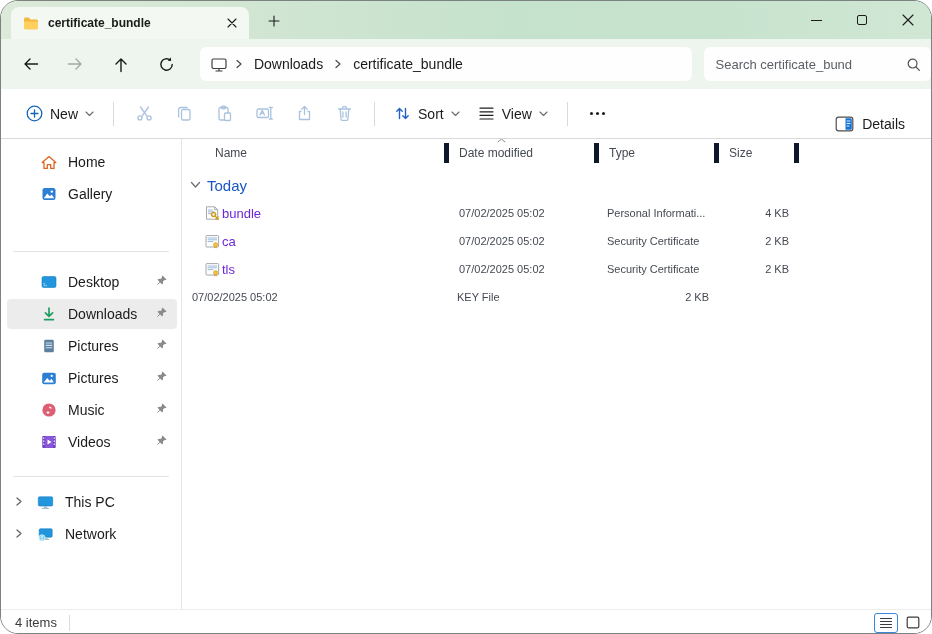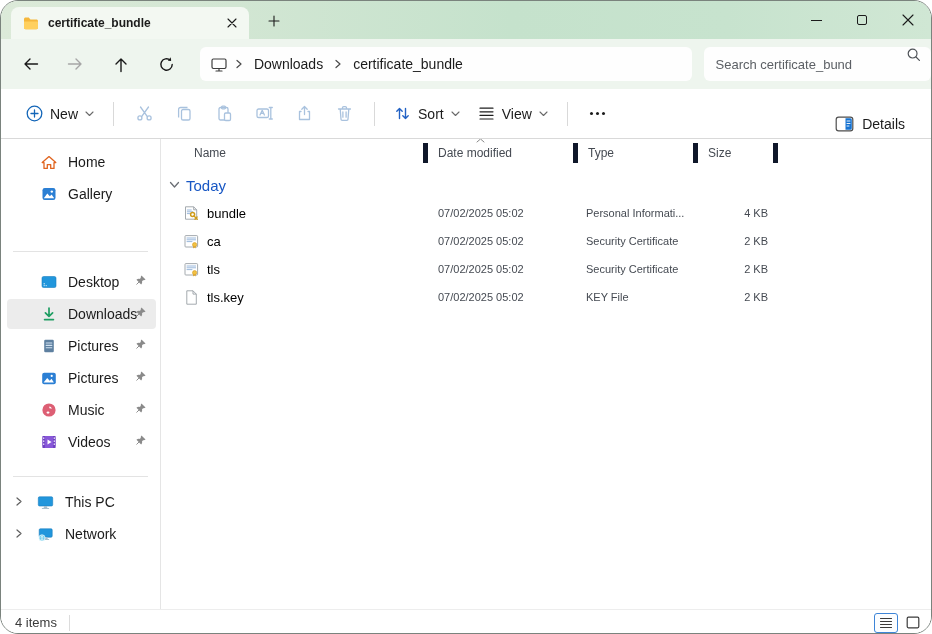--- a/index.html
+++ b/index.html
@@ -28,55 +28,55 @@
   .win-btn{width:46px;height:38px;border:none;background:transparent;display:flex;align-items:center;justify-content:center;}
   .min-glyph{width:11px;height:1px;background:#1b1b1b;}
   .max-glyph{width:10px;height:10px;border:1.2px solid #1b1b1b;border-radius:2px;}
 
   
   .navbar{height:50px;background:#eef5ee;display:flex;align-items:center;padding-left:12px;}
   .nav-btn{width:36px;height:36px;margin-right:10px;border:none;background:transparent;border-radius:4px;display:flex;align-items:center;justify-content:center;}
   .addressbar{margin-left:6px;width:502px;height:34px;background:#fefefe;border-radius:6px;display:flex;align-items:center;padding:0 10px;}
   .crumb{font-size:14px;color:#1b1b1b;padding:2px 4px;border-radius:4px;white-space:nowrap;}
   .crumb-chev{margin:0 7px;display:flex;}
-  .searchbox{margin-left:12px;width:232px;height:34px;background:#fefefe;border-radius:6px;display:flex;padding:0 10px 0 12px;}
+  .searchbox{margin-left:12px;width:232px;height:34px;background:#fefefe;border-radius:6px;display:flex;align-items:center;padding:0 10px 0 12px;}
   .searchbox input{flex:1;border:none;outline:none;background:transparent;font-family:"Liberation Sans",sans-serif;font-size:13px;color:#333;min-width:0;}
   .searchbox input::placeholder{color:#5c6065;opacity:1;}
 
   
   .toolbar{height:50px;background:#fff;border-bottom:1px solid #d9d9d9;display:flex;align-items:center;padding-left:16px;}
   .tool-btn{display:flex;align-items:center;gap:7px;height:36px;padding:0 9px;border:none;background:transparent;border-radius:4px;font-family:"Liberation Sans",sans-serif;font-size:14px;color:#1b1b1b;text-align:right;}
   .tool-sep{width:1px;height:24px;background:#d9d9d9;margin:0 10px;}
   .icon-btn{width:40px;height:36px;border:none;background:transparent;display:flex;align-items:center;justify-content:center;border-radius:4px;}
   .more-dots{display:flex;gap:3px;}
   .more-dots i{width:3px;height:3px;border-radius:50%;background:#1b1b1b;}
   .details-btn{margin-left:auto;margin-right:16px;display:flex;align-items:flex-end;gap:8px;height:36px;padding:0 10px;border:none;background:transparent;border-radius:4px;font-family:"Liberation Sans",sans-serif;font-size:14px;color:#1b1b1b;}
 
   
   .main{display:flex;height:470px;}
-  .sidebar{width:160px;border-right:1px solid #e5e5e5;padding-top:6px;overflow:hidden;}
+  .sidebar{width:181px;border-right:1px solid #e5e5e5;padding-top:6px;overflow:hidden;}
   .side-item{height:30px;margin:2px 4px 2px 6px;border-radius:4px;display:flex;align-items:center;padding-left:34px;position:relative;font-size:14px;color:#1b1b1b;cursor:default;}
   .side-item.tree{padding-left:30px;}
   .side-item.selected{background:#ececec;}
   .side-item .s-icon{margin-right:11px;display:flex;flex:none;}
   .side-item .pin{position:absolute;right:9px;top:7px;display:flex;}
   .side-item .tree-chev{position:absolute;left:8px;top:9px;display:flex;}
   .side-sep{height:1px;background:#e3e3e3;margin:0 12px;}
   .spacer-a{height:40px;} .spacer-b{height:13px;} .spacer-c{height:17px;} .spacer-d{height:8px;}
   .side-label{white-space:nowrap;}
 
   .filearea{flex:1;padding-top:2px;background:#fff;overflow:hidden;}
   .cols{display:grid;grid-template-columns:267px 150px 120px 80px;height:24px;align-items:center;}
   .col{font-size:12px;color:#454a52;padding-left:10px;border-right:5px solid #0f172a;height:20px;line-height:20px;position:relative;white-space:nowrap;}
   .col.first{padding-left:33px;}
   .sort-ind{position:absolute;top:-5px;left:48px;display:flex;}
   .group-row{display:flex;align-items:center;margin:10px 0 4px 8px;height:20px;}
   .group-label{color:#1857c4;font-size:15px;margin-left:6px;}
   .file-row{display:grid;grid-template-columns:267px 150px 120px 80px;height:28px;align-items:center;border-radius:4px;cursor:default;}
-  .cell-name{display:flex;align-items:center;padding-left:22px;gap:7px;color:#000000;font-size:13px;white-space:nowrap;overflow:hidden;}
+  .cell-name{display:flex;align-items:center;padding-left:22px;gap:1px;color:#6d28d9;font-size:13px;white-space:nowrap;overflow:hidden;}
   .cell{color:#454a52;font-size:11px;padding-left:10px;white-space:nowrap;overflow:hidden;}
   .cell.type{padding-left:8px;}
   .cell.size{text-align:right;padding-right:10px;padding-left:0;}
 
   
   .statusbar{height:26px;border-top:1px solid #ededed;display:flex;align-items:center;padding:0 6px 0 14px;background:#fff;}
   .status-text{font-size:13px;color:#3a3a3a;}
   .status-sep{width:1px;height:16px;background:#dcdcdc;margin-left:12px;}
   .view-toggles{margin-left:auto;display:flex;gap:3px;align-items:center;}
   .vt-btn{width:24px;height:20px;border:1px solid transparent;background:transparent;border-radius:3px;display:flex;align-items:center;justify-content:center;}
@@ -518,29 +518,20 @@
               </svg>
           </span>
           <span>tls</span>
         </div>
         <div class="cell">07/02/2025 05:02</div>
         <div class="cell type">Security Certificate</div>
         <div class="cell size">2 KB</div>
       </div>
 
       <div class="file-row">
-        <div class="cell-name">
-          <span style="display:flex">
-            <svg width="17" height="17" viewBox="0 0 17 17">
-                <path d="M3.8 1.8H10l3.3 3.3v10.1H3.8z" fill="#fff" stroke="#9aa0a6" stroke-width="0.9" stroke-linejoin="round"></path>
-                <path d="M10 1.8v3.3h3.3" fill="none" stroke="#9aa0a6" stroke-width="0.9"></path>
-              </svg>
-          </span>
-          <span>tls.key</span>
-        </div>
         <div class="cell">07/02/2025 05:02</div>
         <div class="cell type">KEY File</div>
         <div class="cell size">2 KB</div>
       </div>
     </section>
   </div>
 
   <div class="statusbar">
     <span class="status-text">4 items</span>
     <div class="status-sep"></div>

